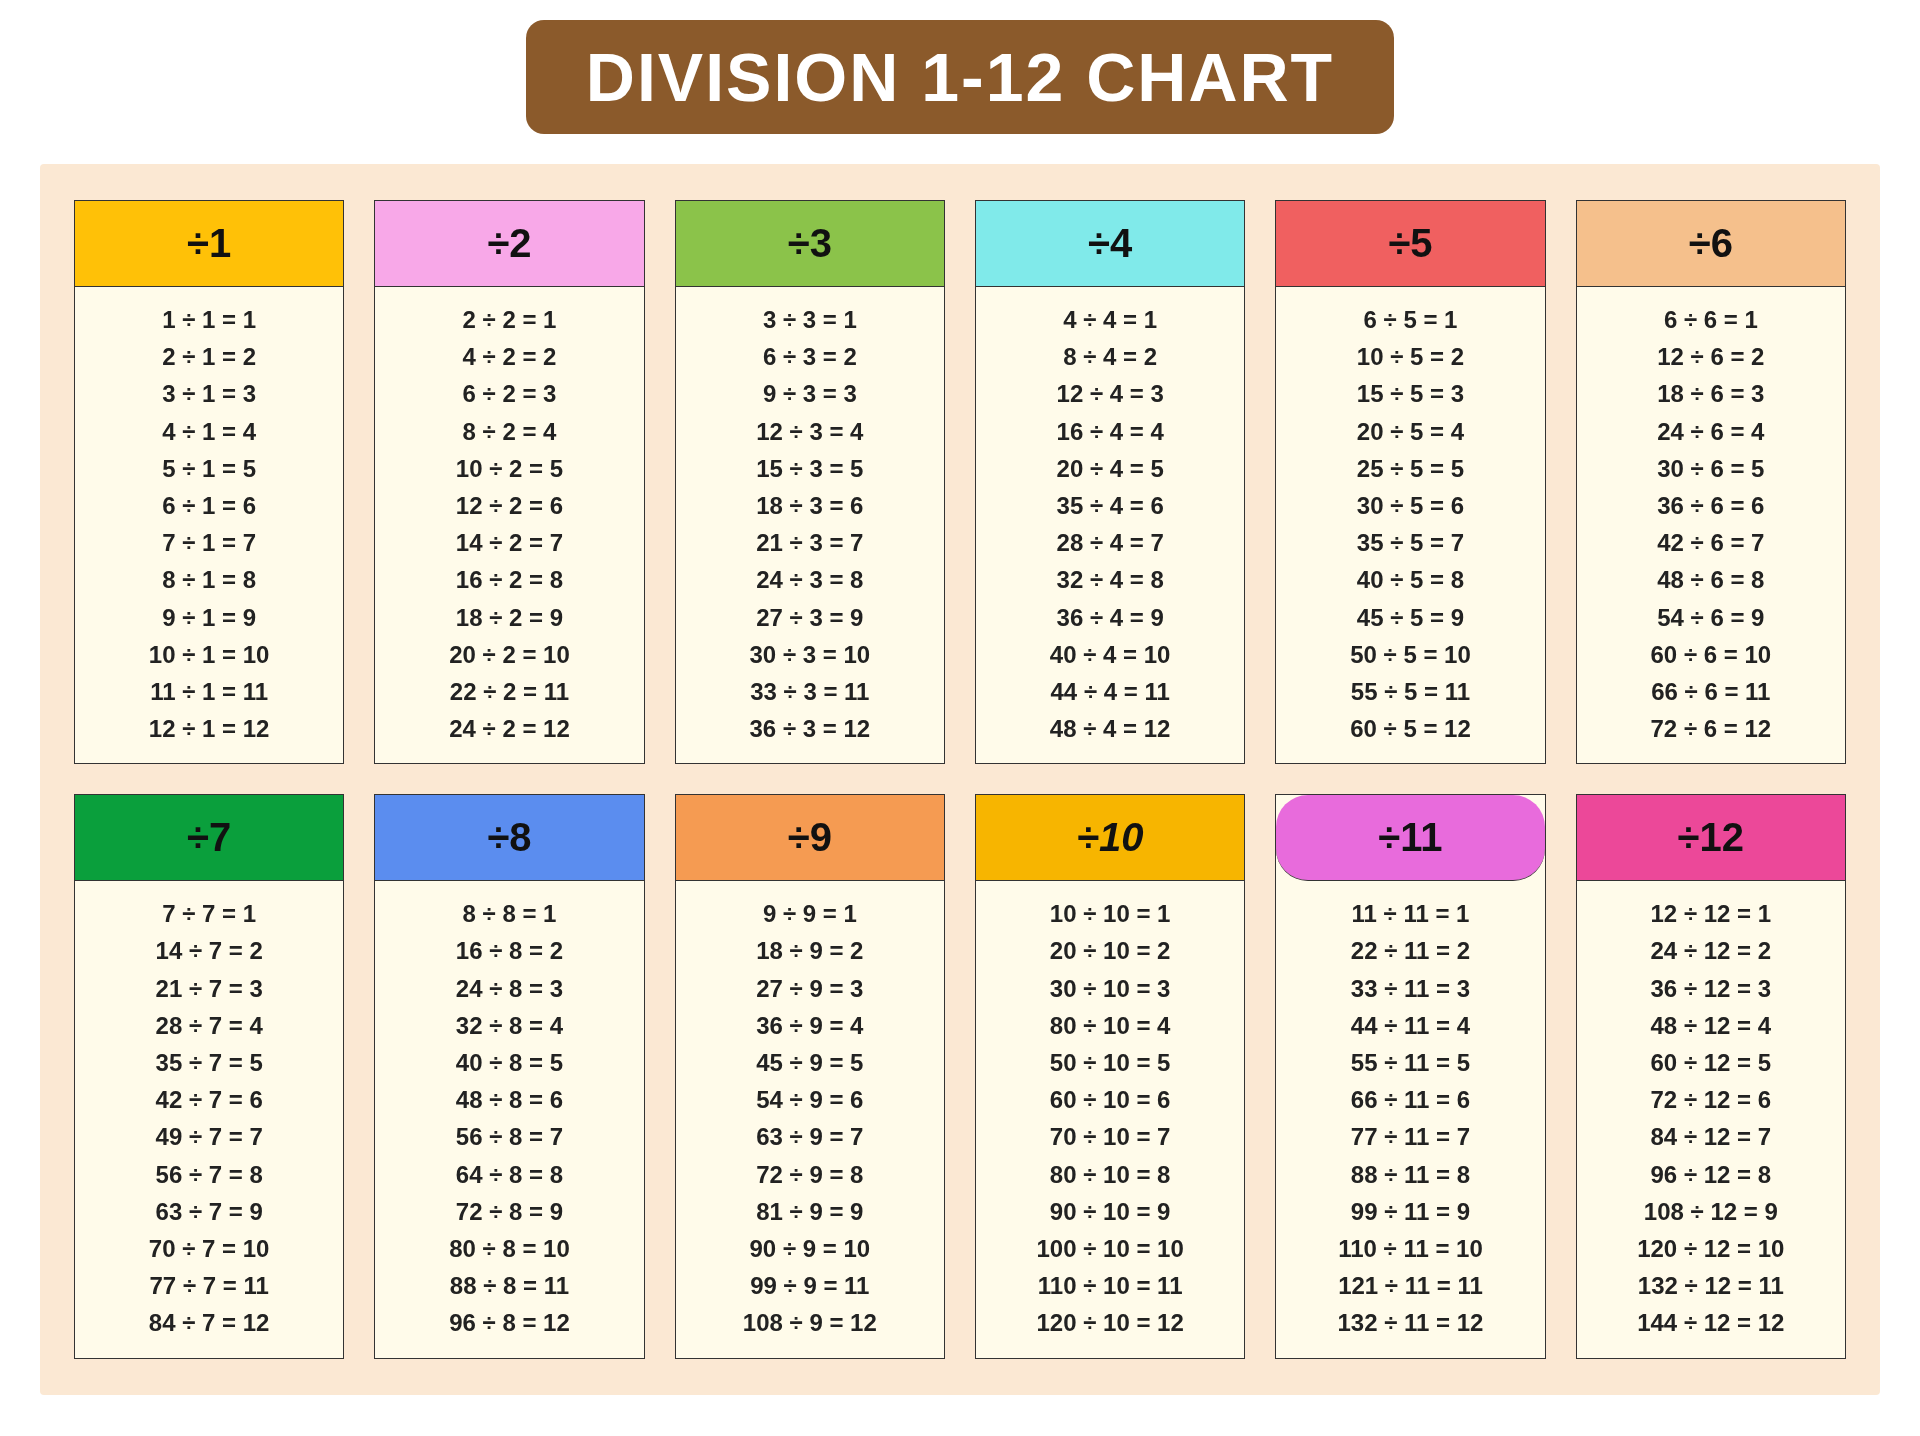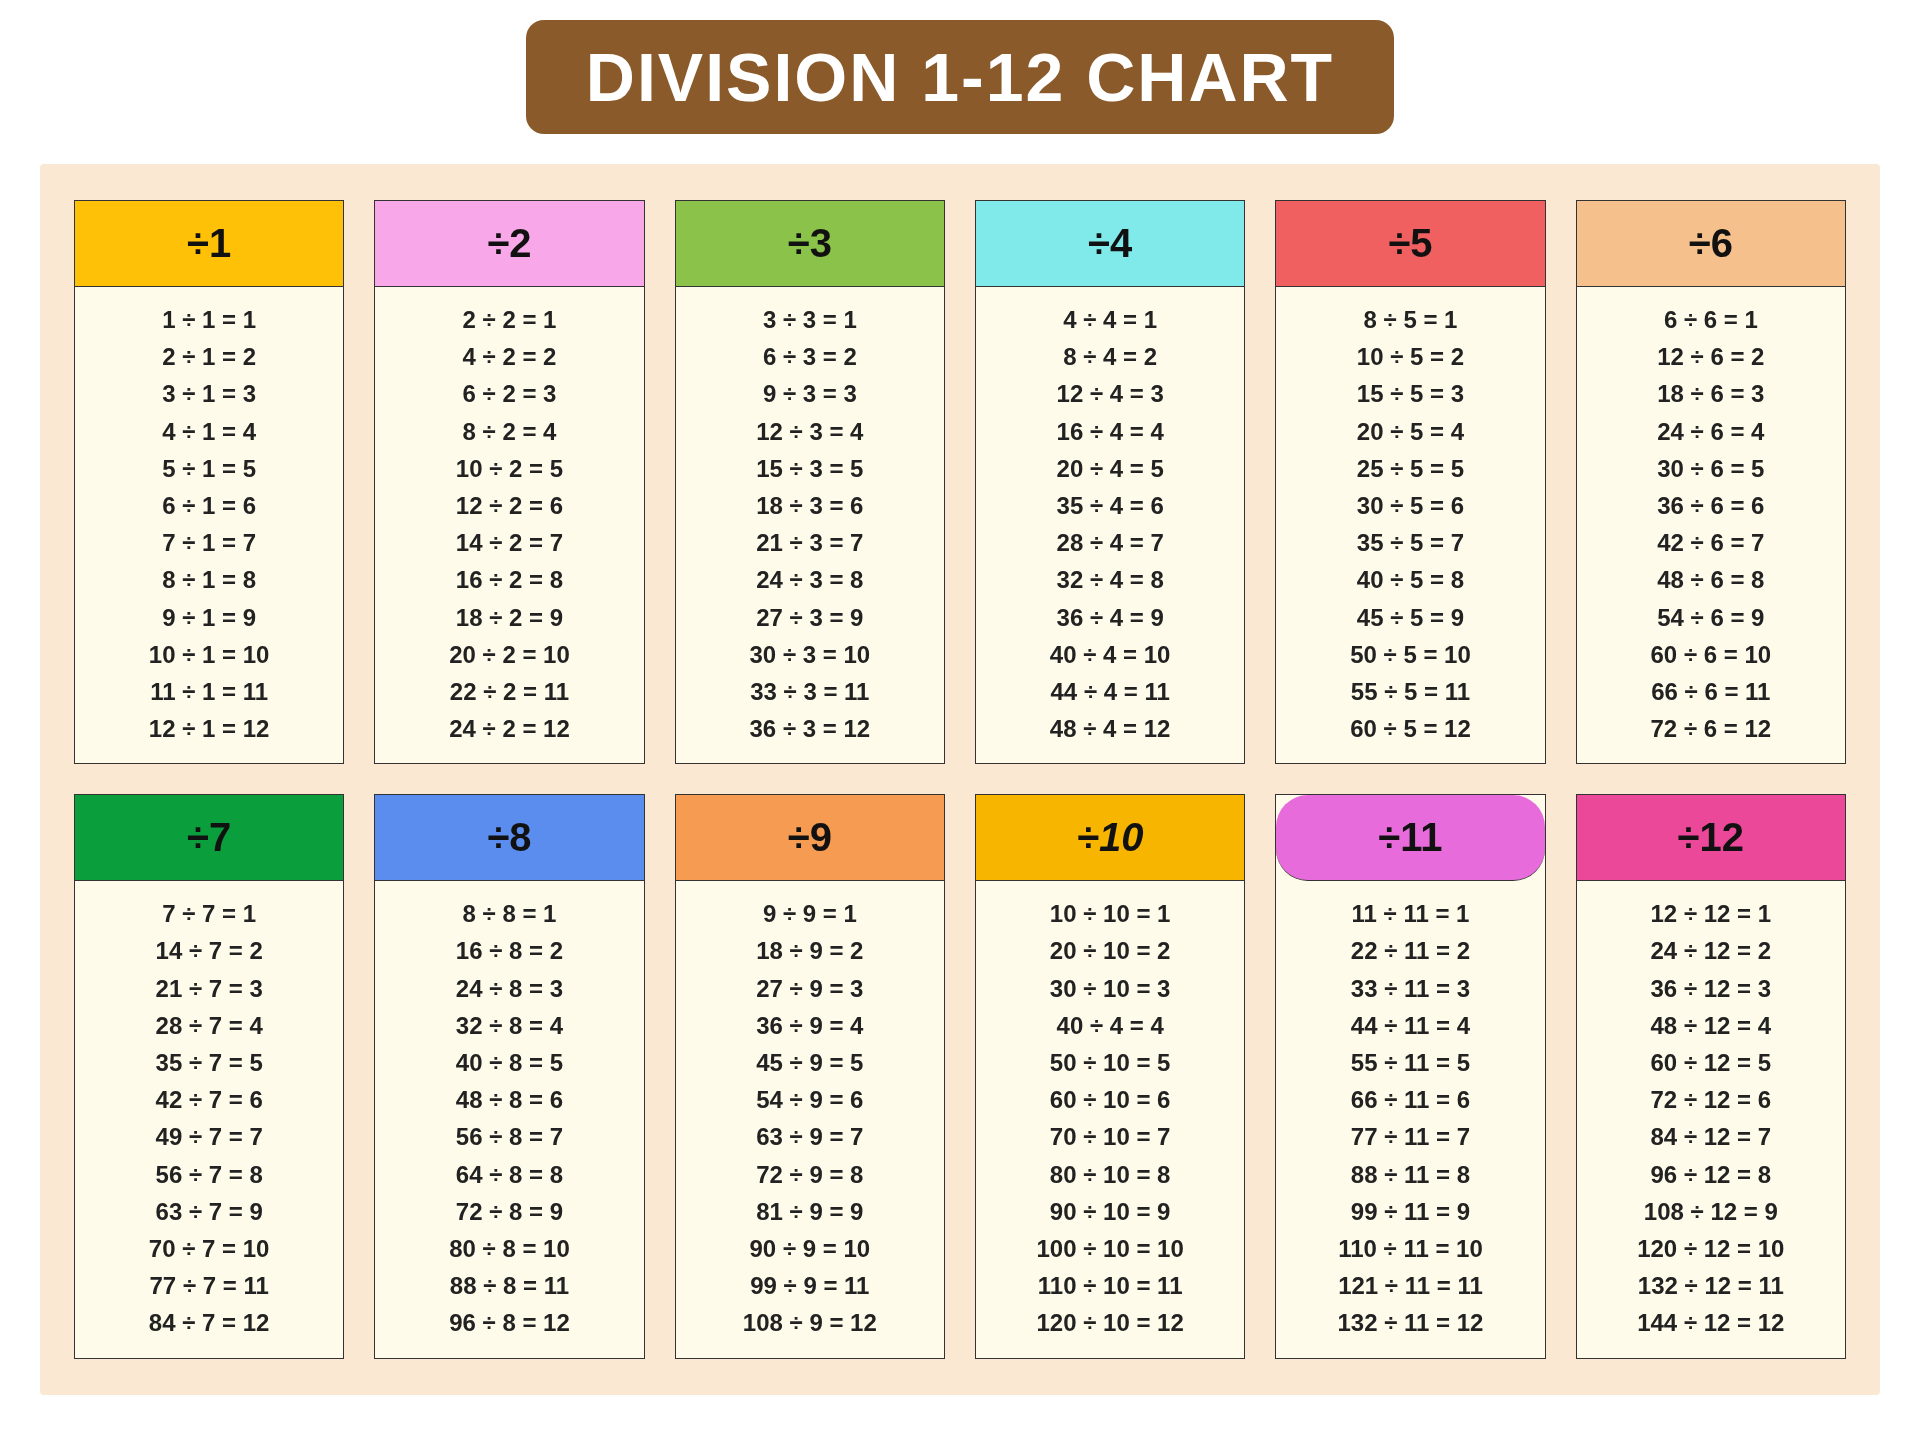--- a/index.html
+++ b/index.html
@@ -130,21 +130,21 @@
           <div class="eq">32 ÷ 4 = 8</div>
           <div class="eq">36 ÷ 4 = 9</div>
           <div class="eq">40 ÷ 4 = 10</div>
           <div class="eq">44 ÷ 4 = 11</div>
           <div class="eq">48 ÷ 4 = 12</div>
         </div>
       </div>
       <div class="card">
         <div class="card-header" style="background: rgb(240, 96, 96);">÷5</div>
         <div class="card-body">
-          <div class="eq">8 ÷ 5 = 1</div>
+          <div class="eq">6 ÷ 5 = 1</div>
           <div class="eq">10 ÷ 5 = 2</div>
           <div class="eq">15 ÷ 5 = 3</div>
           <div class="eq">20 ÷ 5 = 4</div>
           <div class="eq">25 ÷ 5 = 5</div>
           <div class="eq">30 ÷ 5 = 6</div>
           <div class="eq">35 ÷ 5 = 7</div>
           <div class="eq">40 ÷ 5 = 8</div>
           <div class="eq">45 ÷ 5 = 9</div>
           <div class="eq">50 ÷ 5 = 10</div>
           <div class="eq">55 ÷ 5 = 11</div>
@@ -218,21 +218,21 @@
           <div class="eq">99 ÷ 9 = 11</div>
           <div class="eq">108 ÷ 9 = 12</div>
         </div>
       </div>
       <div class="card">
         <div class="card-header" style="background: rgb(247, 181, 0); font-style: italic;">÷10</div>
         <div class="card-body">
           <div class="eq">10 ÷ 10 = 1</div>
           <div class="eq">20 ÷ 10 = 2</div>
           <div class="eq">30 ÷ 10 = 3</div>
-          <div class="eq">40 ÷ 4 = 4</div>
+          <div class="eq">80 ÷ 10 = 4</div>
           <div class="eq">50 ÷ 10 = 5</div>
           <div class="eq">60 ÷ 10 = 6</div>
           <div class="eq">70 ÷ 10 = 7</div>
           <div class="eq">80 ÷ 10 = 8</div>
           <div class="eq">90 ÷ 10 = 9</div>
           <div class="eq">100 ÷ 10 = 10</div>
           <div class="eq">110 ÷ 10 = 11</div>
           <div class="eq">120 ÷ 10 = 12</div>
         </div>
       </div>

